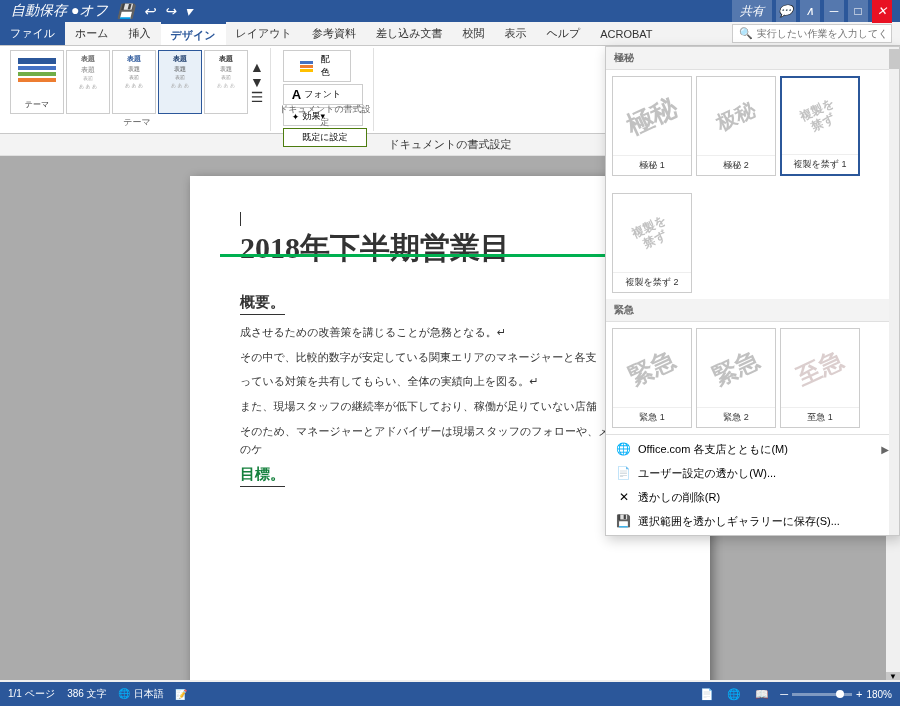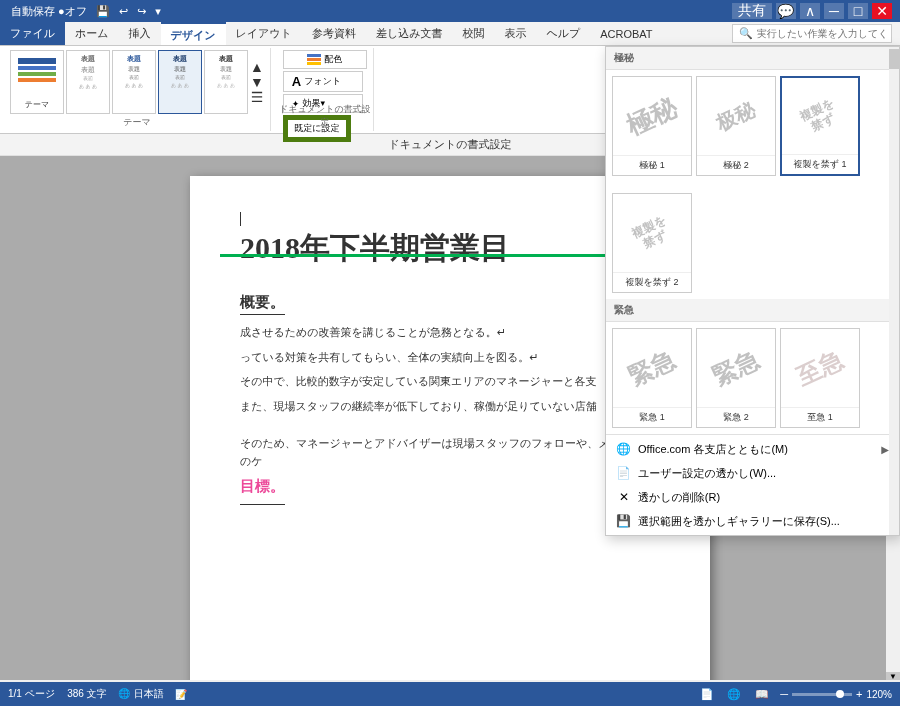--- a/index.html
+++ b/index.html
@@ -12,24 +12,24 @@
       height: 22px;
       display: flex;
       align-items: center;
       justify-content: space-between;
       padding: 0 8px;
       font-size: 11px;
     }
     .title-bar-left { display: flex; align-items: center; gap: 6px; }
     .title-bar-center { flex: 1; text-align: center; font-size: 11px; }
     .title-bar-right { display: flex; gap: 4px; }
-    .title-bar-btn { width: 20px; height: 16px; background: rgba(255,255,255,0.2); border: none; color: white; cursor: pointer; font-size: 14px; display: flex; align-items: center; justify-content: center; }
+    .title-bar-btn { width: 20px; height: 24px; background: rgba(255,255,255,0.2); border: none; color: white; cursor: pointer; font-size: 12px; display: flex; align-items: center; justify-content: center; font-style: italic; }
     .title-bar-btn.close { background: #e81123; }
     .quick-access { display: flex; gap: 3px; align-items: center; }
-    .qa-btn { background: transparent; border: none; color: white; font-size: 11px; cursor: pointer; padding: 1px 3px; }
+    .qa-btn { background: transparent; border: none; color: white; font-size: 14px; cursor: pointer; padding: 1px 3px; font-style: italic; }
     .ribbon-tabs { background: #f3f3f3; display: flex; height: 24px; border-bottom: 1px solid #c8c8c8; }
     .ribbon-tab { padding: 4px 10px; font-size: 11px; cursor: pointer; border: none; background: transparent; color: #333; }
     .ribbon-tab.active { background: white; color: #2b579a; border-top: 2px solid #2b579a; font-weight: bold; }
 
     .ribbon-content { background: white; height: 88px; display: flex; align-items: stretch; padding: 2px 4px; gap: 2px; border-bottom: 1px solid #c8c8c8; }
     .ribbon-group { display: flex; flex-direction: column; align-items: center; border-right: 1px solid #e0e0e0; padding: 2px 6px; min-width: 60px; position: relative; }
     .ribbon-group-label { font-size: 9px; color: #666; position: absolute; bottom: 2px; text-align: center; width: 100%; }
     .ribbon-group-content { display: flex; align-items: center; gap: 3px; flex: 1; padding-bottom: 14px; }
 
     
@@ -159,37 +159,37 @@
         </div>
       </div>
     </div>
     <div class="ribbon-group-label" style="position:absolute;bottom:2px;font-size:9px;color:#666;">テーマ</div>
   </div>
 
   <div class="ribbon-group" style="min-width:2px;border-right:none;padding:0;"></div>
 
   <div class="ribbon-group" style="min-width:90px;">
     <div class="ribbon-group-content" style="flex-direction:column;align-items:flex-start;gap:2px;padding-bottom:14px;">
-      <button style="font-size:9px;padding:2px 16px;border:1px solid #ccc;background:white;cursor:pointer;display:flex;align-items:center;gap:3px;width:84px;justify-content:center;">
+      <button style="font-size:9px;padding:2px 16px;border:1px solid #ccc;background:white;cursor:pointer;display:flex;align-items:center;gap:3px;width:68px;justify-content:center;">
         <span style="display:flex;flex-direction:column;gap:1px;width:14px;">
           <span style="height:3px;background:#4472c4;"></span>
           <span style="height:3px;background:#ed7d31;"></span>
           <span style="height:3px;background:#ffc000;"></span>
         </span>
         配色
       </button>
       <button style="font-size:9px;padding:2px 8px;border:1px solid #ccc;background:white;cursor:pointer;display:flex;align-items:center;gap:3px;width:80px;">
         <span style="font-size:13px;font-weight:bold;">A</span>
         フォント
       </button>
       <button style="font-size:9px;padding:2px 8px;border:1px solid #ccc;background:white;cursor:pointer;display:flex;align-items:center;gap:3px;width:80px;">
         <span>✦</span>
         効果▾
       </button>
-      <button style="font-size:9px;padding:2px 4px;border:5px solid #4d7c0f;background:white;cursor:pointer;width:68px;">既定に設定</button>
+      <button style="font-size:9px;padding:2px 4px;border:1px solid #4d7c0f;background:white;cursor:pointer;width:84px;">既定に設定</button>
     </div>
     <div class="ribbon-group-label" style="position:absolute;bottom:2px;font-size:9px;color:#666;">ドキュメントの書式設定</div>
   </div>
 
   <div style="flex:1;"></div>
 
   <div class="ribbon-group" style="min-width:160px;border-right:none;">
     <div class="ribbon-group-content" style="gap:4px;padding-bottom:14px;">
 
       <div style="display:flex;flex-direction:column;align-items:center;gap:2px;cursor:pointer;">
@@ -316,26 +316,26 @@
       
       <div style="position:absolute;top:78px;left:30px;right:30px;height:3px;background:#00b050;"></div>
       
       <div style="position:absolute;top:36px;left:50px;width:1px;height:14px;background:#333;"></div>
 
       <h1 style="font-size:30px;font-weight:bold;color:#333;margin-bottom:24px;margin-top:12px;font-family:serif;white-space:nowrap;">2018年下半期営業目</h1>
 
       <h2 style="font-size:15px;font-weight:bold;color:#333;margin-bottom:8px;font-family:serif;border-bottom:1px solid #333;display:inline-block;padding-bottom:2px;">概要。</h2>
 
       <p style="font-size:11px;color:#333;margin-bottom:6px;line-height:1.7;font-family:Meiryo,sans-serif;">成させるための改善策を講じることが急務となる。↵</p>
+      <p style="font-size:11px;color:#333;margin-bottom:6px;line-height:1.7;font-family:Meiryo,sans-serif;">その中で、比較的数字が安定している関東エリアのマネージャーと各支</p>
       <p style="font-size:11px;color:#333;margin-bottom:6px;line-height:1.7;font-family:Meiryo,sans-serif;">っている対策を共有してもらい、全体の実績向上を図る。↵</p>
-      <p style="font-size:11px;color:#333;margin-bottom:6px;line-height:1.7;font-family:Meiryo,sans-serif;">その中で、比較的数字が安定している関東エリアのマネージャーと各支</p>
-      <p style="font-size:11px;color:#333;margin-bottom:18px;line-height:1.7;font-family:Meiryo,sans-serif;">また、現場スタッフの継続率が低下しており、稼働が足りていない店舗</p>
+      <p style="font-size:11px;color:#333;margin-bottom:6px;line-height:1.7;font-family:Meiryo,sans-serif;">また、現場スタッフの継続率が低下しており、稼働が足りていない店舗</p>
       <p style="font-size:11px;color:#333;margin-bottom:6px;line-height:1.7;font-family:Meiryo,sans-serif;">そのため、マネージャーとアドバイザーは現場スタッフのフォローや、メンタル面のケ</p>
 
-      <h2 style="font-size:15px;font-weight:bold;color:#ec4899;margin-bottom:4px;font-family:serif;border-bottom:1px solid #333;display:inline-block;padding-bottom:8px;">目標。</h2>
+      <h2 style="font-size:15px;font-weight:bold;color:#15803d;margin-bottom:4px;font-family:serif;border-bottom:1px solid #333;display:inline-block;padding-bottom:2px;">目標。</h2>
     </div>
   </div>
 
   <div style="width:14px;background:#f0f0f0;position:absolute;right:0;top:0;bottom:0;">
     <div style="width:14px;height:8px;background:#c8c8c8;cursor:pointer;display:flex;align-items:center;justify-content:center;font-size:8px;">▲</div>
     <div style="width:14px;height:30px;background:#b0b0b0;margin-top:2px;"></div>
     <div style="width:14px;height:8px;background:#c8c8c8;cursor:pointer;display:flex;align-items:center;justify-content:center;font-size:8px;position:absolute;bottom:0;">▼</div>
   </div>
 </div>
 
@@ -349,16 +349,16 @@
   <div style="display:flex;gap:8px;align-items:center;">
     <button class="view-btn">📄</button>
     <button class="view-btn">🌐</button>
     <button class="view-btn">📖</button>
     <div style="display:flex;align-items:center;gap:4px;">
       <button style="background:transparent;border:none;color:white;cursor:pointer;font-size:11px;">─</button>
       <div style="width:60px;height:3px;background:rgba(255,255,255,0.4);position:relative;">
         <div style="width:8px;height:8px;background:white;border-radius:50%;position:absolute;top:-2.5px;right:8px;"></div>
       </div>
       <button style="background:transparent;border:none;color:white;cursor:pointer;font-size:11px;">+</button>
-      <span>120%</span>
+      <span>180%</span>
     </div>
   </div>
 </div>
 
 </body></html>

